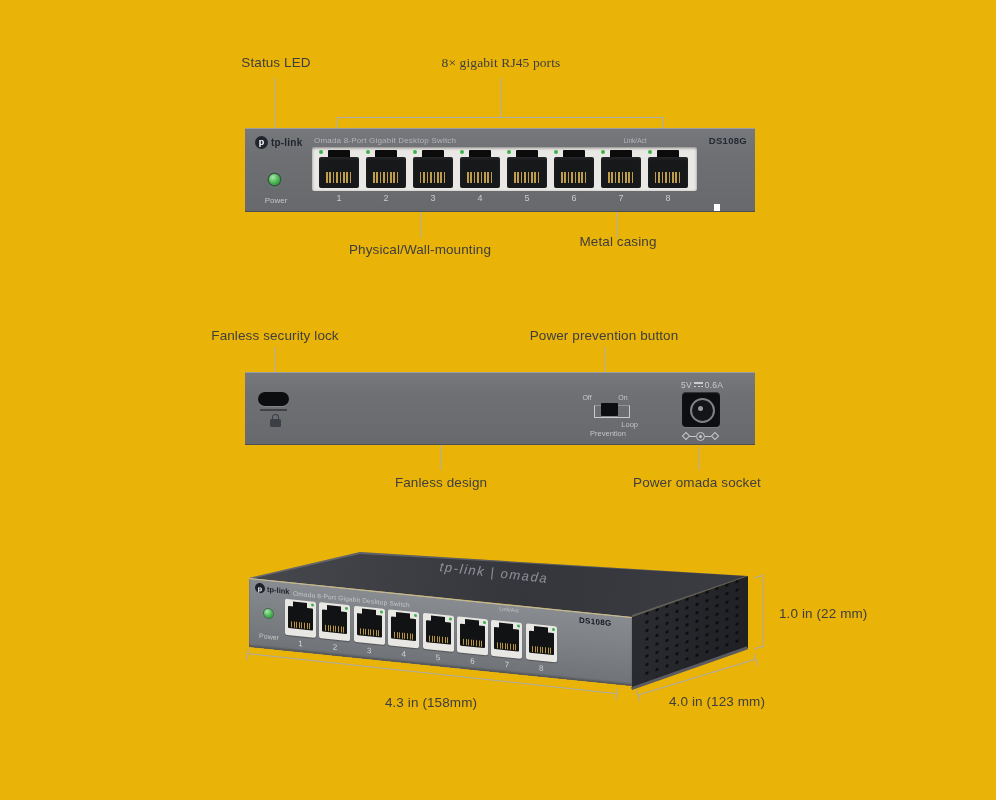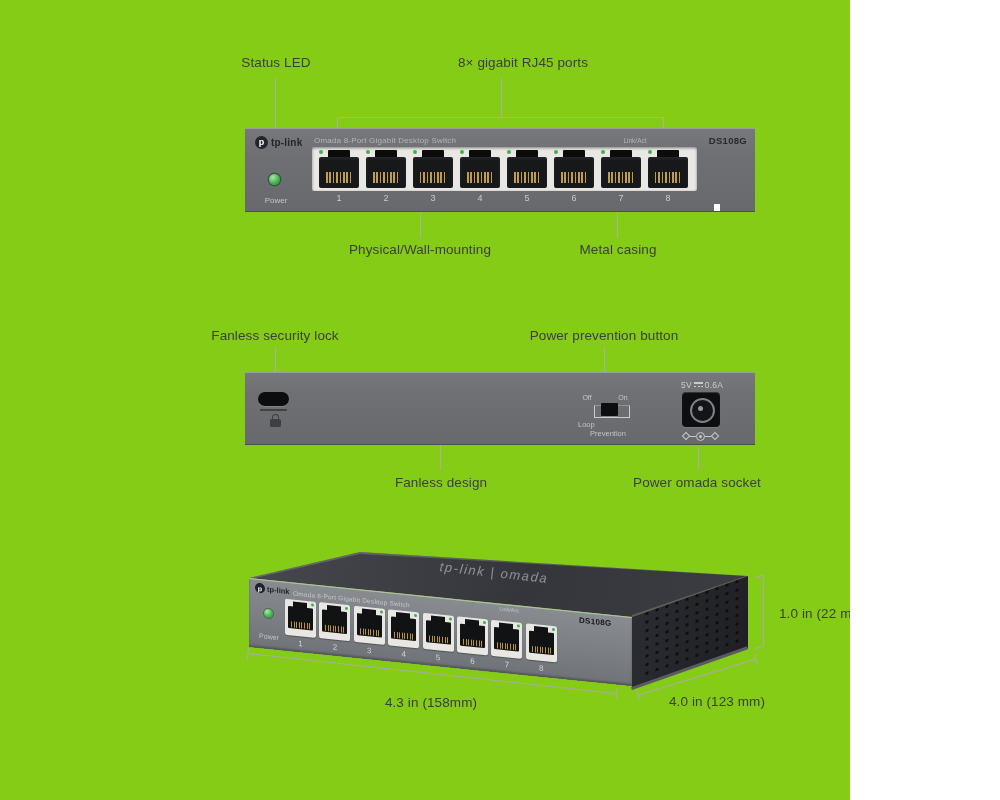--- a/index.html
+++ b/index.html
@@ -1,16 +1,16 @@
 <!DOCTYPE html>
 <html><head>
 <meta charset="utf-8">
 <style>
   html,body{margin:0;padding:0;background:#ffffff;}
-  .canvas{position:relative;width:850px;height:800px;background:#84cc16;overflow:hidden;
+  .canvas{position:relative;width:996px;height:800px;background:#eab308;overflow:hidden;
           font-family:"Liberation Sans",sans-serif;}
   
   .lbl{position:absolute;font-size:13.5px;color:#3e3e3e;white-space:nowrap;
        transform:translateX(-50%);letter-spacing:.1px;}
   .lbl.left{transform:none;}
   .ln{position:absolute;background:#adadad;}
   
   .panel{position:absolute;left:245px;width:510px;
          background:linear-gradient(180deg,#76787c 0%,#6e7074 30%,#67696d 100%);
          border-top:1px solid #9a9da1;box-shadow:0 1px 0 #4c4e52;}
@@ -50,21 +50,21 @@
   .padlock{position:absolute;left:25px;top:41px;width:11px;height:13px;}
   .padlock .shackle{position:absolute;left:2px;top:0;width:5px;height:6px;border:1.5px solid #3c3f45;
                     border-bottom:none;border-radius:4px 4px 0 0;}
   .padlock .lock-body{position:absolute;left:0;top:5px;width:11px;height:8px;background:#3c3f45;border-radius:1.5px;}
   .sw-off{position:absolute;left:330px;top:21px;width:24px;text-align:center;font-size:7px;color:#c6c8ca;}
   .sw-on{position:absolute;left:366px;top:21px;width:24px;text-align:center;font-size:7px;color:#c6c8ca;}
   .sw-frame{position:absolute;left:349px;top:32px;width:34px;height:11px;
             border:1px solid #c9cbce;border-top-color:rgba(201,203,206,.4);}
   .sw-knob{position:absolute;left:356px;top:30px;width:17px;height:13px;background:#0c0d0f;border-radius:1px;
            box-shadow:0 1px 1px rgba(255,255,255,.2);}
-  .loop1{position:absolute;left:333px;top:47px;width:60px;text-align:left;font-size:7.5px;color:#c3c5c8;}
+  .loop1{position:absolute;left:333px;top:47px;width:60px;text-align:right;font-size:7.5px;color:#c3c5c8;}
   .loop2{position:absolute;left:333px;top:56px;width:60px;text-align:center;font-size:7.5px;color:#c3c5c8;}
   .rating{position:absolute;left:427px;top:7px;width:60px;text-align:center;font-size:8.5px;
           color:#c9cbcd;letter-spacing:.2px;}
   .dc-sym{display:inline-block;width:9px;height:7px;position:relative;margin:0 2px;}
   .dc-sym::before{content:"";position:absolute;left:0;right:0;top:1px;height:1.5px;background:#c9cbcd;}
   .dc-sym::after{content:"";position:absolute;left:0;right:0;top:4.5px;height:1.5px;
                  background:repeating-linear-gradient(90deg,#c9cbcd 0 2px,transparent 2px 3.6px);}
   .socket{position:absolute;left:437px;top:19px;width:38px;height:35px;background:#0d0e10;border-radius:4px;
           box-shadow:inset 0 1px 1px rgba(255,255,255,.18),0 1px 1px rgba(255,255,255,.12);}
   .socket .ring{position:absolute;left:8px;top:6px;width:21px;height:21px;border-radius:50%;
@@ -128,21 +128,21 @@
   .dim10-line{position:absolute;left:763px;top:577px;width:1px;height:70px;background:#ababab;}
   .dim10-t{position:absolute;left:754px;top:576px;width:10px;height:1px;background:#ababab;transform:rotate(-14deg);}
   .dim10-b{position:absolute;left:754px;top:647px;width:10px;height:1px;background:#ababab;transform:rotate(-14deg);}
 </style>
 </head>
 <body>
 
 <div class="canvas">
 
   <div class="lbl" style="left:276px;top:55px;">Status LED</div>
-  <div class="lbl" style="left:523px;top:55px;">8× gigabit RJ45 ports</div>
+  <div class="lbl" style="left:501px;top:55px;font-family:Liberation Serif, serif;">8× gigabit RJ45 ports</div>
   <div class="ln" style="left:275px;top:78px;width:1px;height:91px;"></div>
   <div class="ln" style="left:501px;top:78px;width:1px;height:39px;"></div>
   <div class="ln" style="left:337px;top:117px;width:327px;height:1px;"></div>
   <div class="ln" style="left:337px;top:117px;width:1px;height:29px;"></div>
   <div class="ln" style="left:663px;top:117px;width:1px;height:29px;"></div>
 
   <div class="panel panel-front">
     <div class="brand">
       <span class="logo-mark">p</span>
       <span class="brand-txt">tp-link</span>
@@ -219,21 +219,21 @@
         <div class="fnum" style="left: 336px;">8</div>
       </div>
     <div class="power-led"></div>
     <div class="power-lbl">Power</div>
     <div class="notch"></div>
   </div>
 
   <div class="ln" style="left:420px;top:212px;width:1px;height:26px;"></div>
   <div class="ln" style="left:617px;top:212px;width:1px;height:26px;"></div>
   <div class="lbl" style="left:420px;top:242px;">Physical/Wall-mounting</div>
-  <div class="lbl" style="left:618px;top:242px;">Metal casing</div>
+  <div class="lbl" style="left:618px;top:234px;">Metal casing</div>
 
   <div class="lbl" style="left:275px;top:328px;">Fanless security lock</div>
   <div class="lbl" style="left:604px;top:328px;">Power prevention button</div>
   <div class="ln" style="left:275px;top:347px;width:1px;height:43px;"></div>
   <div class="ln" style="left:604px;top:347px;width:1px;height:56px;"></div>
 
   <div class="panel panel-back">
     <div class="kslot"></div>
     <div class="kslot-mark"></div>
     <div class="padlock">

